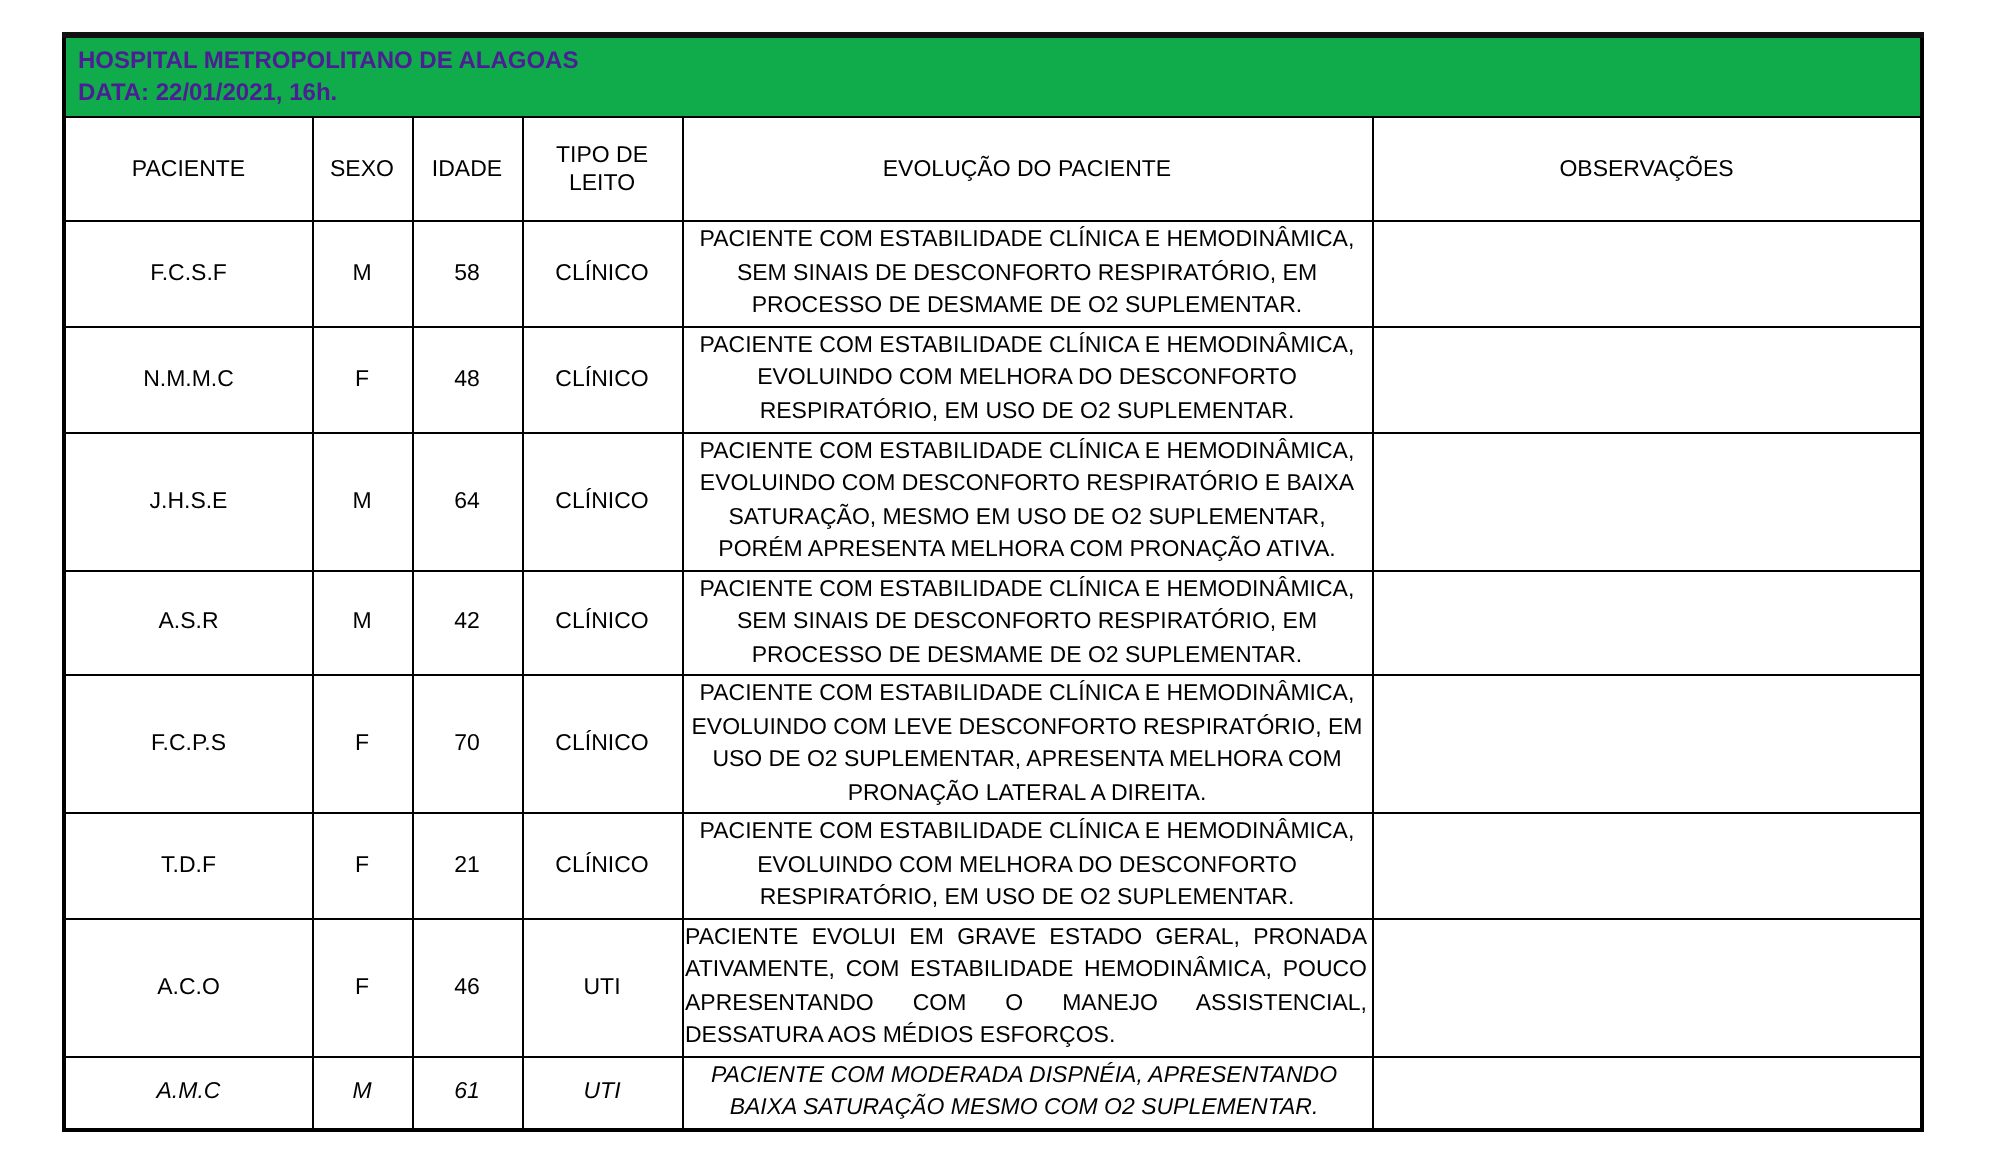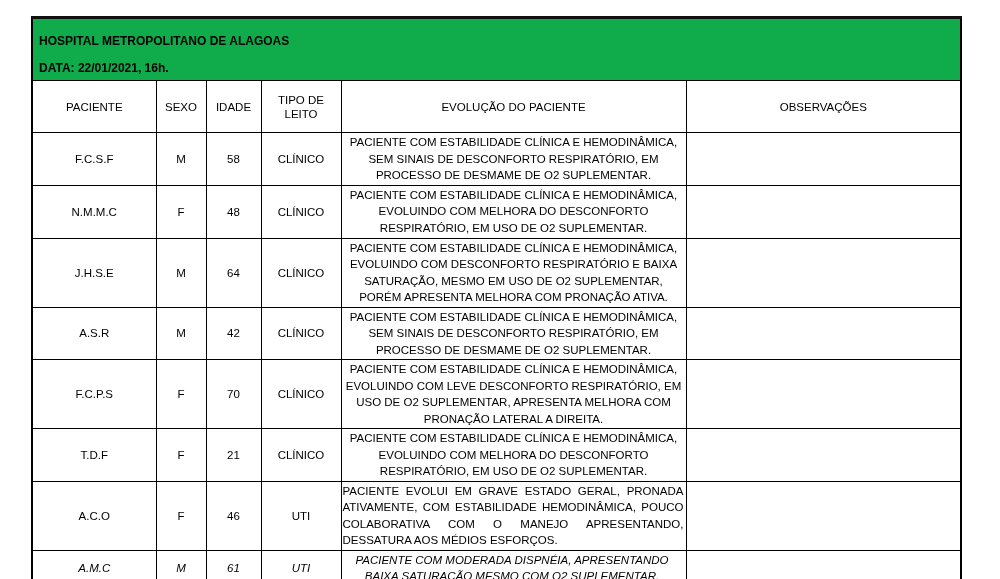--- a/index.html
+++ b/index.html
@@ -29,23 +29,22 @@
     overflow: hidden;
   }
   tr.banner-row td {
     background: #10AC4B;
     padding: 3px 6px 4px 6px;
   }
   .banner-line {
     font-weight: bold;
     font-size: 12px;
     line-height: 16px;
-    color: #000000;
+    color: #4c1d95;
     white-space: nowrap;
-    margin-top: 11px;
   }
   tr.header-row { height: 52px; }
   tr.header-row th {
     font-weight: normal;
     text-align: center;
     line-height: 14px;
     padding: 2px 4px;
   }
   td.c { text-align: center; }
   td.evo {
@@ -143,21 +142,21 @@
         <td class="c">21</td>
         <td class="c">CLÍNICO</td>
         <td class="evo">PACIENTE COM ESTABILIDADE CLÍNICA E HEMODINÂMICA, EVOLUINDO COM MELHORA DO DESCONFORTO RESPIRATÓRIO, EM USO DE O2 SUPLEMENTAR.</td>
         <td></td>
       </tr>
       <tr class="h67">
         <td class="c">A.C.O</td>
         <td class="c">F</td>
         <td class="c">46</td>
         <td class="c">UTI</td>
-        <td class="evo justify">PACIENTE EVOLUI EM GRAVE ESTADO GERAL, PRONADA ATIVAMENTE, COM ESTABILIDADE HEMODINÂMICA, POUCO COLABORATIVA COM O MANEJO APRESENTANDO, DESSATURA AOS MÉDIOS ESFORÇOS.</td>
+        <td class="evo justify">PACIENTE EVOLUI EM GRAVE ESTADO GERAL, PRONADA ATIVAMENTE, COM ESTABILIDADE HEMODINÂMICA, POUCO APRESENTANDO COM O MANEJO ASSISTENCIAL, DESSATURA AOS MÉDIOS ESFORÇOS.</td>
         <td></td>
       </tr>
       <tr class="h35">
         <td class="c">A.M.C</td>
         <td class="c">M</td>
         <td class="c">61</td>
         <td class="c">UTI</td>
         <td class="evo tight">PACIENTE COM MODERADA DISPNÉIA, APRESENTANDO BAIXA SATURAÇÃO MESMO COM O2 SUPLEMENTAR.</td>
         <td></td>
       </tr>

